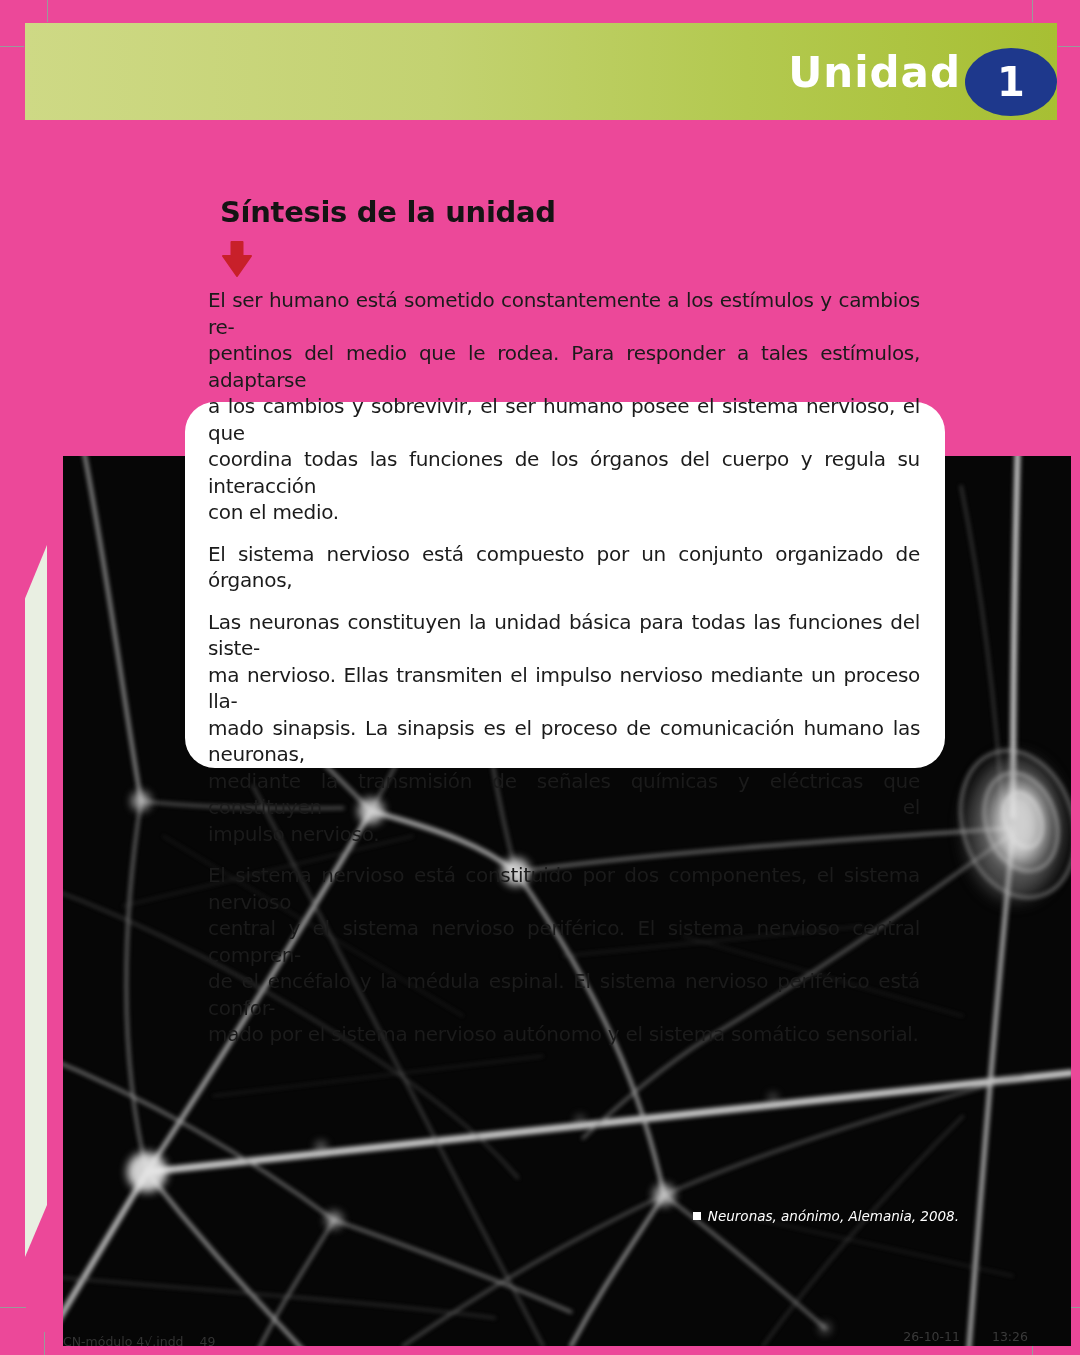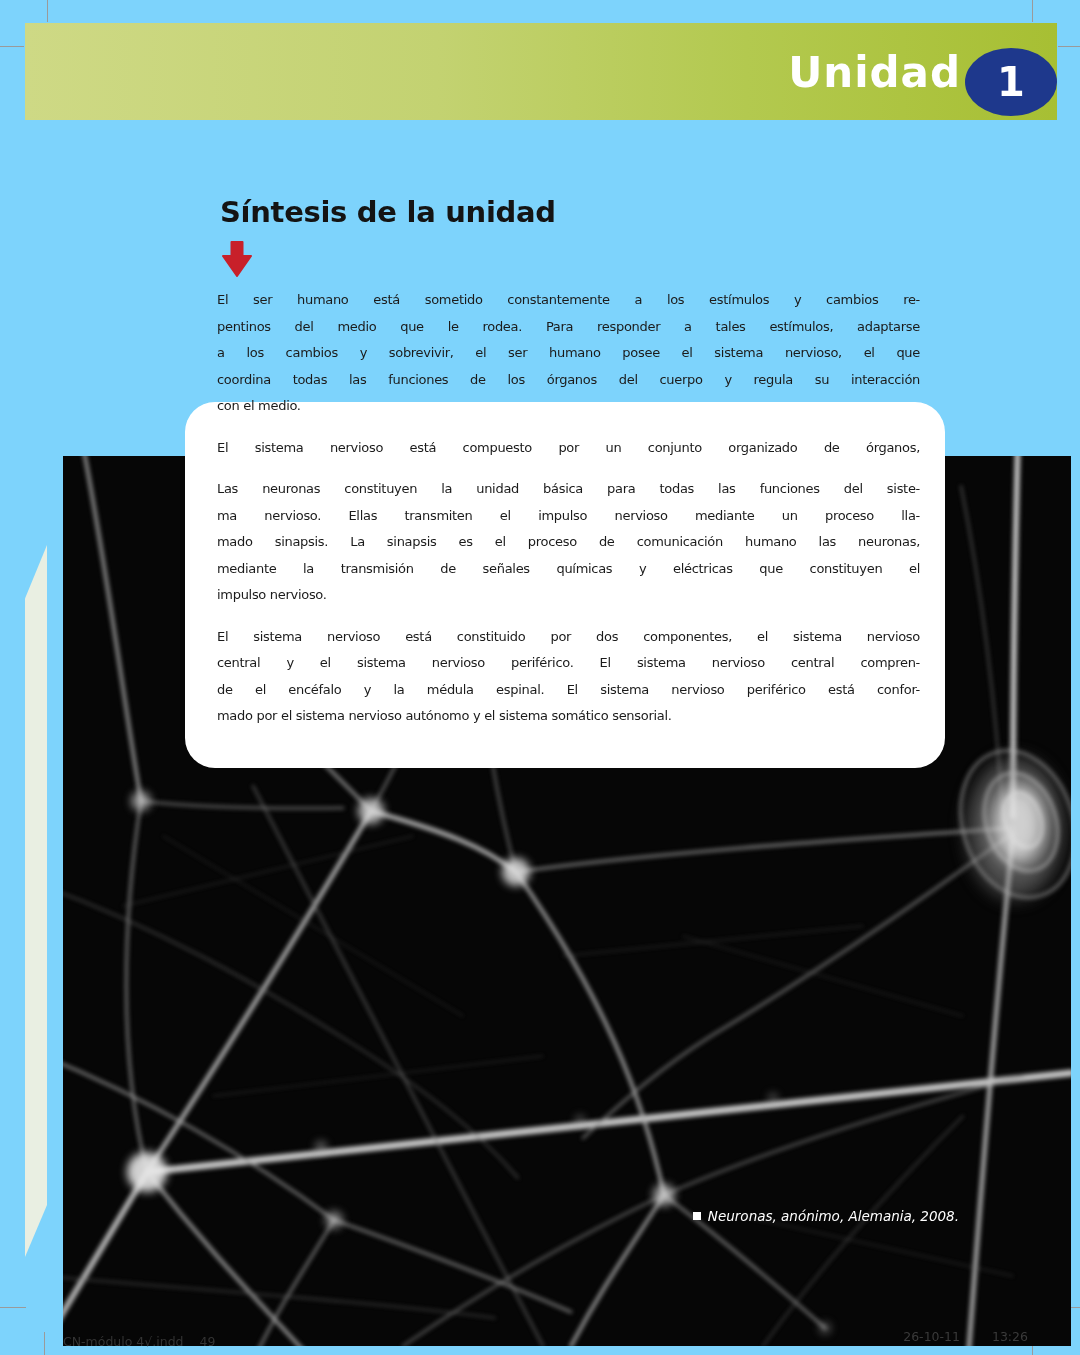--- a/index.html
+++ b/index.html
@@ -1,16 +1,16 @@
 <!DOCTYPE html>
 <html><head>
 <meta charset="utf-8">
 <style>
   html,body{margin:0;padding:0;background:#fff;}
-  .page{position:relative;width:1080px;height:1355px;background:#7dd3fc;overflow:hidden;
+  .page{position:relative;width:1080px;height:1355px;background:#ec4899;overflow:hidden;
         font-family:"DejaVu Sans","Liberation Sans",sans-serif;}
 
   
   .mark{position:absolute;background:#9a9a9a;}
   .m-tl-v{left:47px;top:0;width:1px;height:22px;}
   .m-tl-h{left:0;top:46px;width:24px;height:1px;}
   .m-tr-v{left:1032px;top:0;width:1px;height:22px;}
   .m-tr-h{left:1058px;top:46px;width:22px;height:1px;}
   .m-bl-h{left:0;top:1307px;width:26px;height:1px;}
   .m-bl-v{left:44px;top:1332px;width:1px;height:23px;}
@@ -39,21 +39,21 @@
   .bullet{display:inline-block;width:8px;height:8px;background:#ffffff;margin-right:7px;flex:none;}
 
   
   .textbox{position:absolute;left:185px;top:402px;width:760px;height:366px;background:#ffffff;
           border-radius:30px;z-index:2;}
 
   
   .content{position:absolute;left:208px;top:183px;width:712px;z-index:3;color:#1b1b1b;}
   .title{margin:12px;font-size:29px;font-weight:bold;color:#141414;letter-spacing:-0.3px;}
   .arrow-down{display:block;margin:8px 0 10px 14px;}
-  .para{font-size:13px;line-height:26.5px;letter-spacing:-0.3px;margin:0 0 15px 9px;}
+  .para{font-size:20px;line-height:26.5px;letter-spacing:-0.3px;margin:0 0 15px 0;}
   .line{text-align:justify;text-align-last:justify;}
   .line.last{text-align-last:left;}
 
   
   .footer-left{position:absolute;left:63px;top:1334px;font-size:12.5px;color:#333;z-index:5;}
   .footer-left .pagenum{margin-left:16px;}
   .footer-right{position:absolute;right:52px;top:1329px;font-size:12.5px;color:#3a3a3a;z-index:5;}
   .footer-right .time{margin-left:32px;}
 </style>
 </head>

